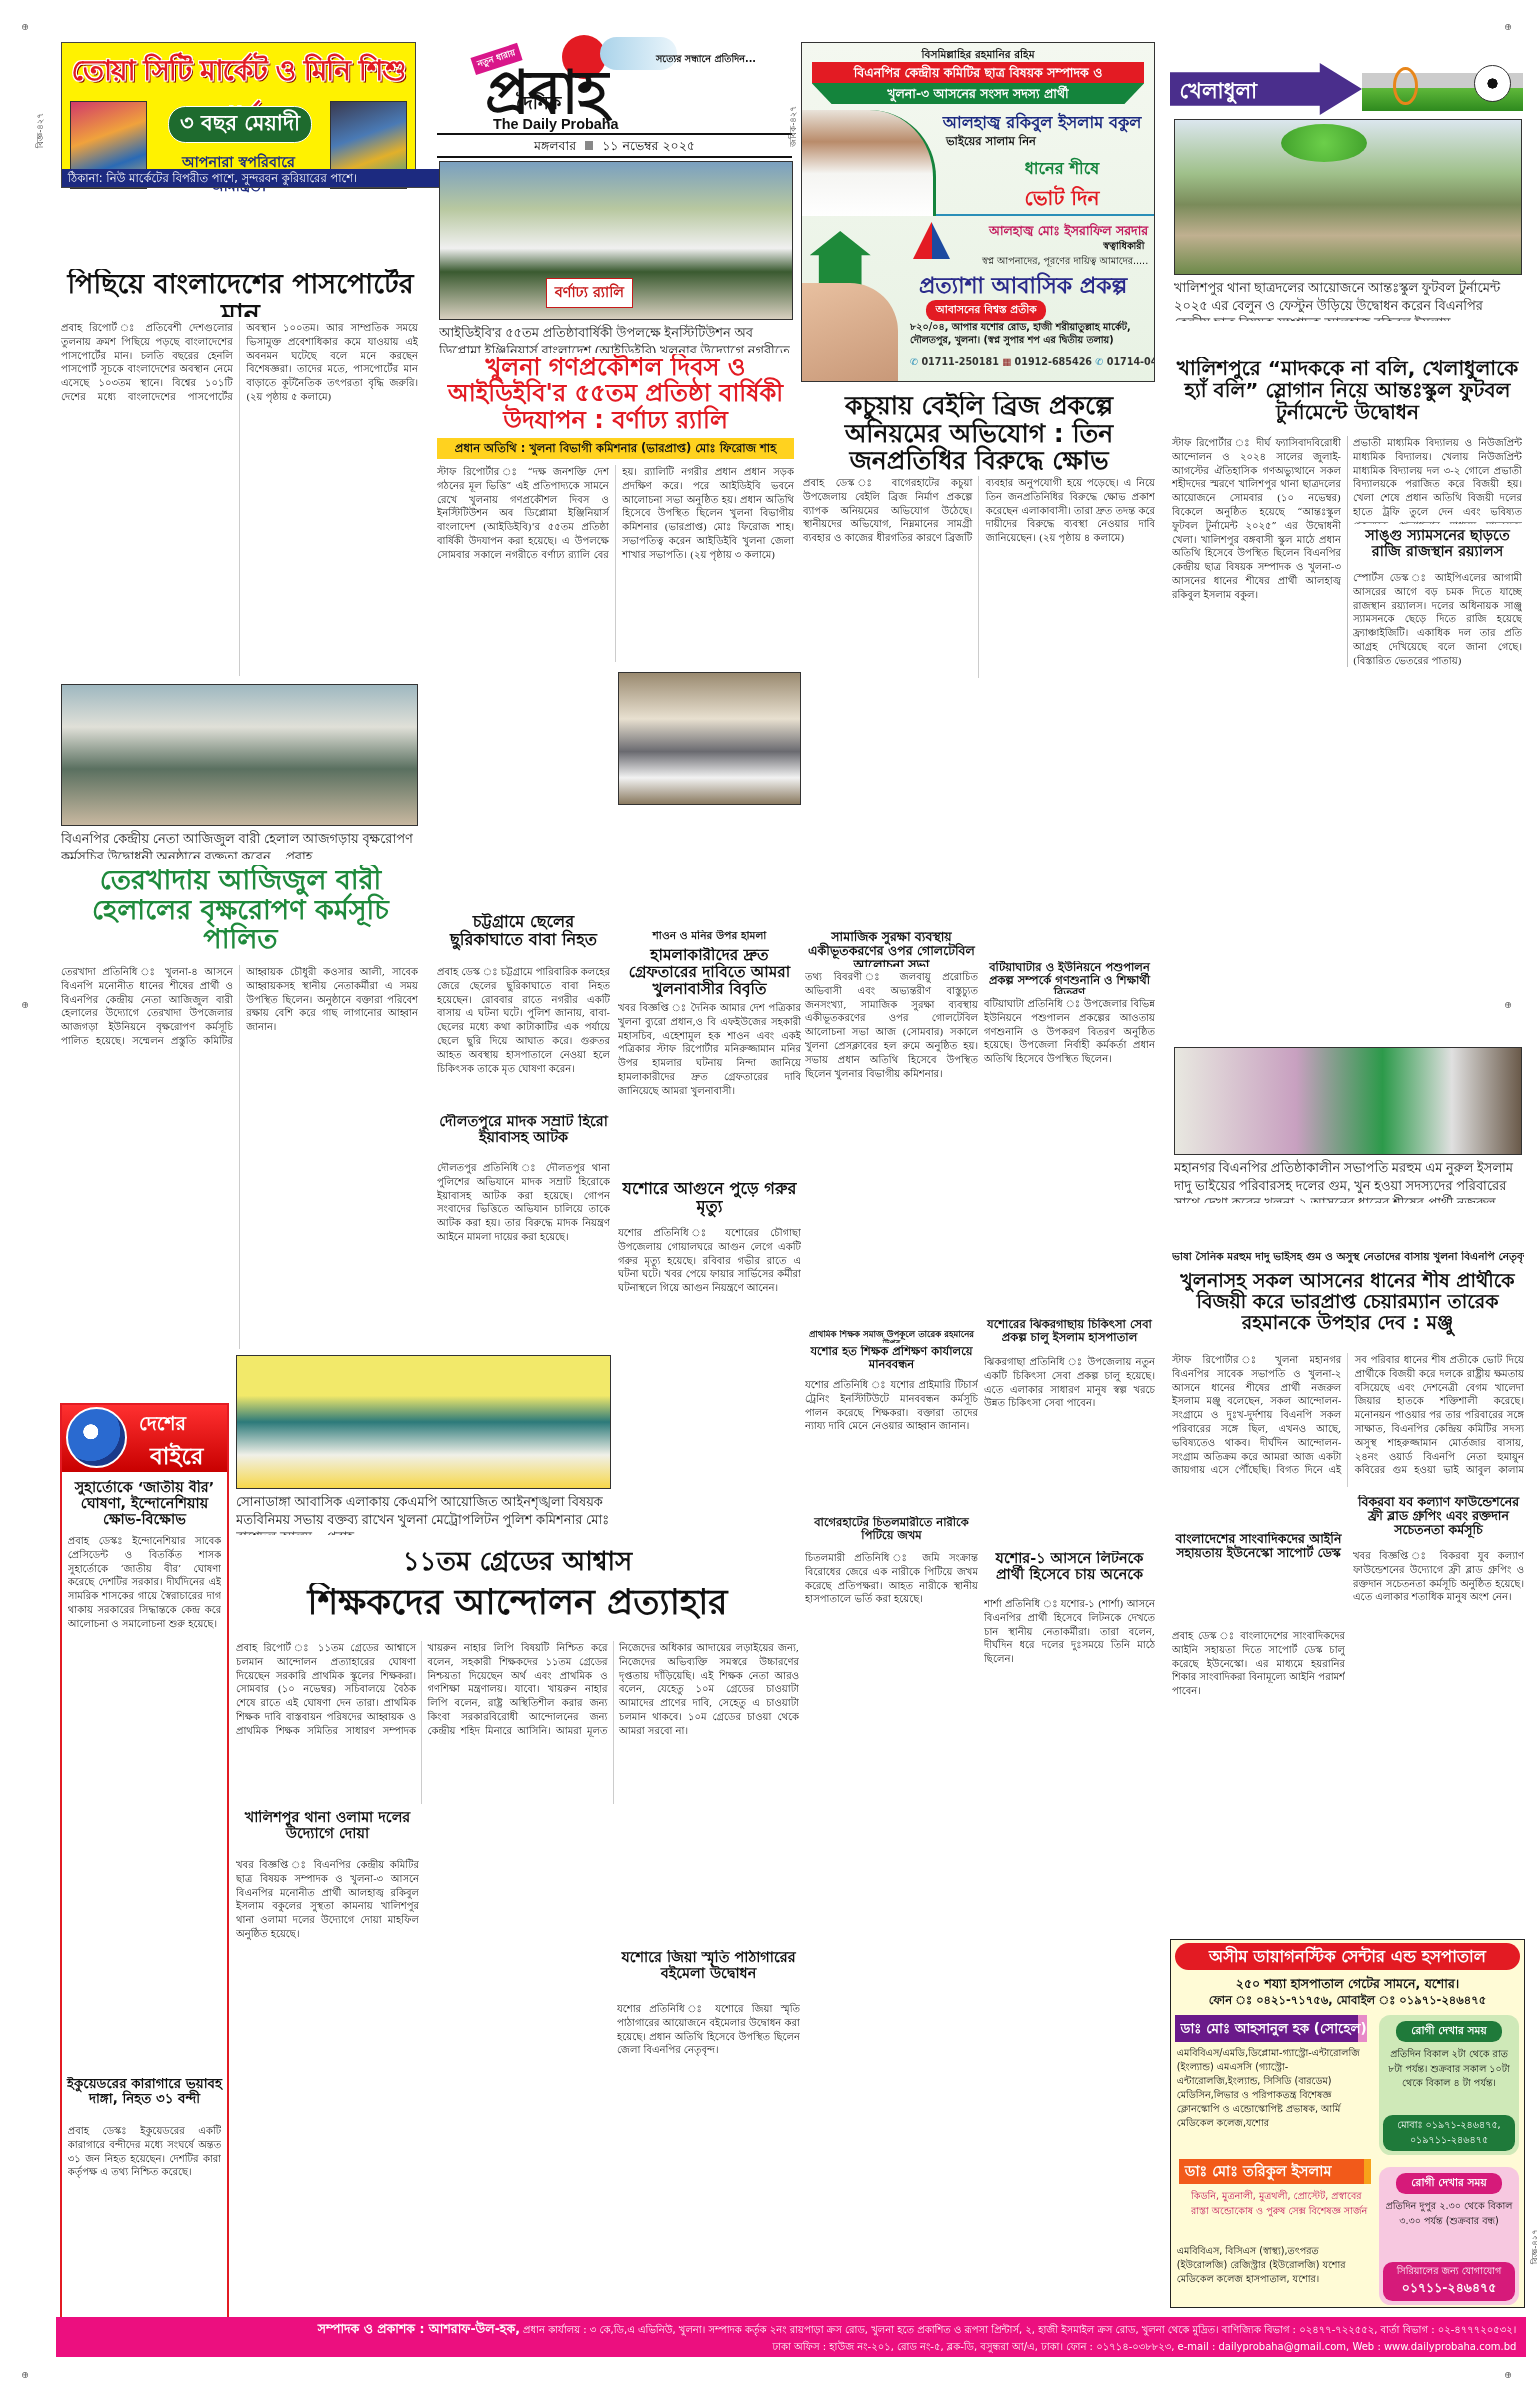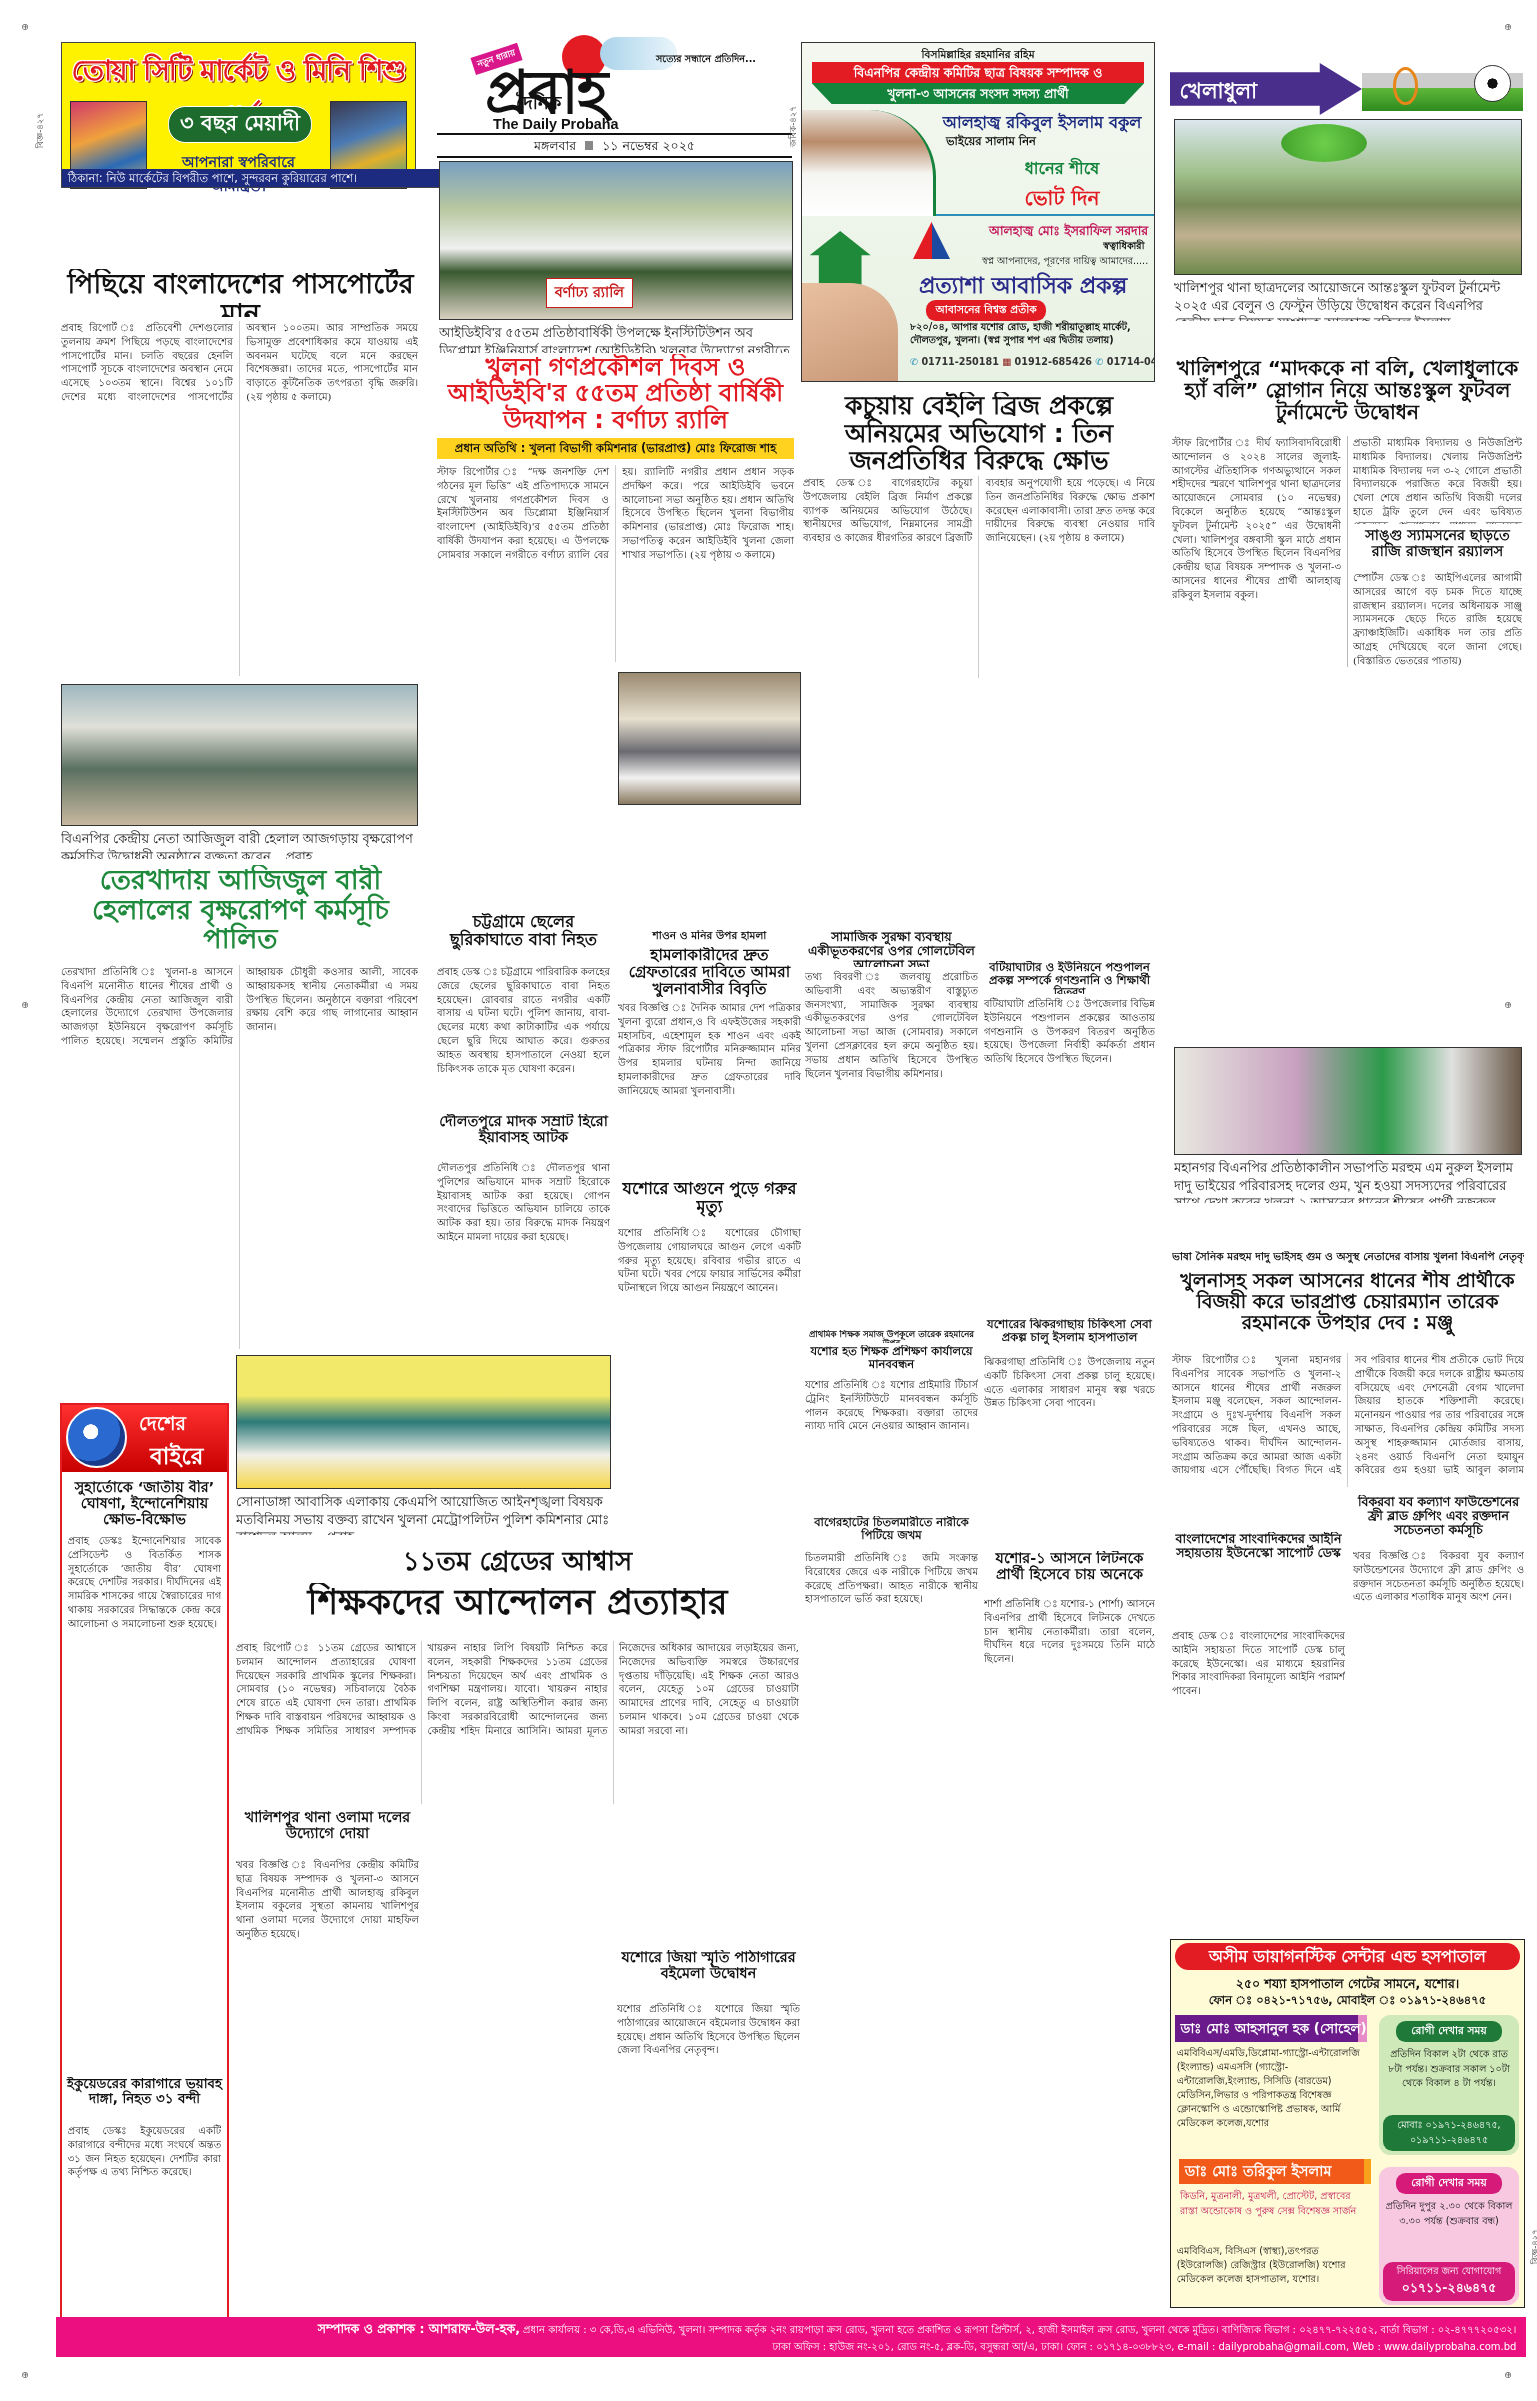--- a/index.html
+++ b/index.html
@@ -197,21 +197,21 @@
 
   <div style="position:absolute;left:3.8px;top:75px;width:192px;height:27px;background:#6a1a8a;color:#fff;font-size:13.4px;font-weight:bold;line-height:27px;padding-left:5.8px;white-space:nowrap;border-right:9.6px solid #e78ac8;">ডাঃ মোঃ আহসানুল হক (সোহেল)</div>
   <div style="position:absolute;left:5.8px;top:106px;width:190px;height:106px;font-size:9.6px;line-height:1.45;overflow:hidden;">এমবিবিএস/এমডি,ডিপ্লোমা-গ্যাস্ট্রো-এন্টারোলজি (ইংল্যান্ড) এমএসসি (গ্যাস্ট্রো-এন্টারোলজি,ইংল্যান্ড, সিসিডি (বারডেম) মেডিসিন,লিভার ও পরিপাকতন্ত্র বিশেষজ্ঞ ক্লোনস্কোপি ও এন্ডোস্কোপিষ্ট প্রভাষক, আর্মি মেডিকেল কলেজ,যশোর</div>
   <div style="position:absolute;left:208px;top:75px;width:140px;height:140px;background:#cfe9b8;border-radius:11.5px;">
     <div style="margin:5.8px auto 0;width:106px;background:#1f7a3a;color:#fff;border-radius:9.6px;text-align:center;font-size:10.6px;font-weight:bold;padding:1.9px 0;">রোগী দেখার সময়</div>
     <div style="margin:5.8px 5.8px 0;font-size:9.6px;text-align:center;line-height:1.5;">প্রতিদিন বিকাল ২টা থেকে রাত ৮টা পর্যন্ত। শুক্রবার সকাল ১০টা থেকে বিকাল ৪ টা পর্যন্ত।</div>
     <div style="position:absolute;left:3.8px;right:3.8px;bottom:3.8px;background:#1f7a3a;color:#fff;border-radius:9.6px;text-align:center;font-size:9.6px;padding:2.9px 1.9px;">মোবাঃ ০১৯৭১-২৪৬৪৭৫, ০১৯৭১১-২৪৬৪৭৫</div>
   </div>
 
   <div style="position:absolute;left:8px;top:219px;width:192px;height:25px;background:#f25a1a;color:#fff;font-size:14.4px;font-weight:bold;line-height:25px;padding-left:5.8px;white-space:nowrap;border-right:7.7px solid #f7a21a;">ডাঃ মোঃ তরিকুল ইসলাম</div>
-  <div style="position:absolute;left:9px;top:248px;width:190px;height:54px;font-size:9.6px;color:#c2185b;line-height:1.6;overflow:hidden;">কিডনি, মুত্রনালী, মুত্রথলী, প্রোস্টেট, প্রস্বাবের রাস্তা অন্ডোকোষ ও পুরুষ সেক্স বিশেষজ্ঞ সার্জন</div>
+  <div style="position:absolute;left:20px;top:248px;width:190px;height:54px;font-size:9.6px;color:#c2185b;line-height:1.6;overflow:hidden;">কিডনি, মুত্রনালী, মুত্রথলী, প্রোস্টেট, প্রস্বাবের রাস্তা অন্ডোকোষ ও পুরুষ সেক্স বিশেষজ্ঞ সার্জন</div>
   <div style="position:absolute;left:5.8px;top:304px;width:190px;height:61px;font-size:9.6px;line-height:1.45;overflow:hidden;">এমবিবিএস, বিসিএস (স্বাস্থ্য),তৎপরত (ইউরোলজি) রেজিস্ট্রার (ইউরোলজি) যশোর মেডিকেল কলেজ হাসপাতাল, যশোর।</div>
   <div style="position:absolute;left:208px;top:227px;width:140px;height:138px;background:#f7c8e0;border-radius:11.5px;">
     <div style="margin:5.8px auto 0;width:106px;background:#d61a7a;color:#fff;border-radius:9.6px;text-align:center;font-size:10.6px;font-weight:bold;padding:1.9px 0;">রোগী দেখার সময়</div>
     <div style="margin:5.8px 5.8px 0;font-size:9.6px;text-align:center;line-height:1.5;">প্রতিদিন দুপুর ২.৩০ থেকে বিকাল ৩.৩০ পর্যন্ত (শুক্রবার বন্ধ)</div>
     <div style="position:absolute;left:3.8px;right:3.8px;bottom:3.8px;background:#d61a7a;color:#fff;border-radius:9.6px;text-align:center;padding:1.9px;">
       <div style="font-size:9.6px;">সিরিয়ালের জন্য যোগাযোগ</div>
       <div style="font-size:12.5px;font-weight:bold;">০১৭১১-২৪৬৪৭৫</div>
     </div>
   </div>
 </div>

